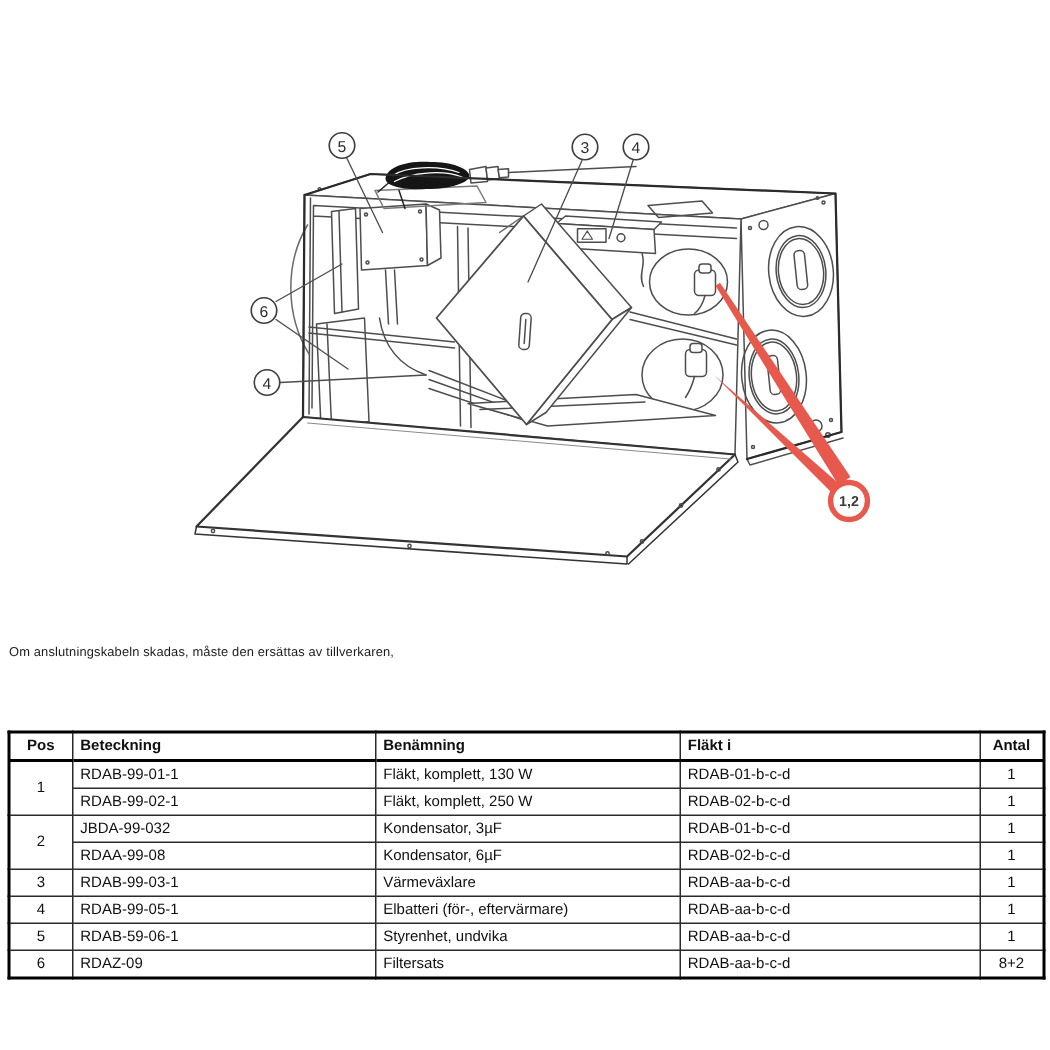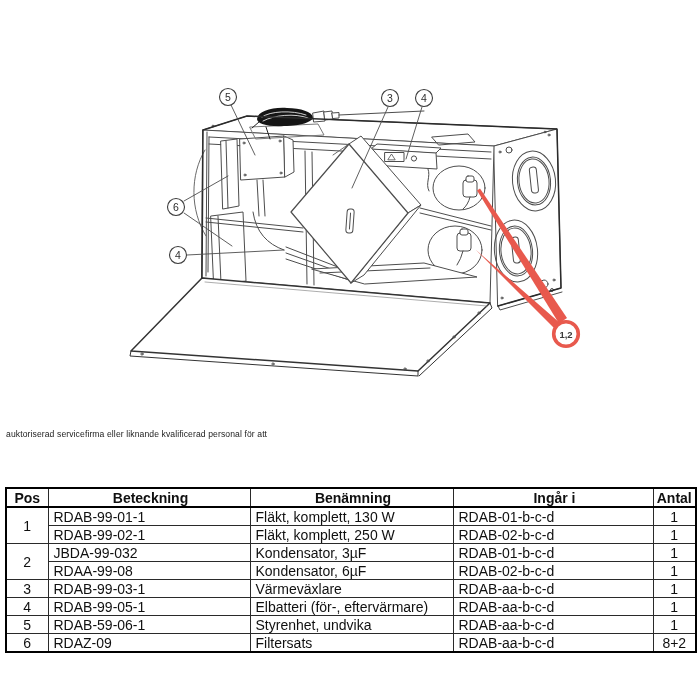--- a/index.html
+++ b/index.html
@@ -6,25 +6,25 @@
   .page { position:relative; width:700px; height:700px; background:#ffffff;
           font-family:"Liberation Sans", sans-serif; overflow:hidden; }
 
   .diagram-svg { position:absolute; left:0; top:0; }
 
   .warning { position:absolute; left:6px; top:429px; font-size:8.6px;
              line-height:11.5px; color:#1c1c1c; letter-spacing:.1px; }
 
   table.parts-table { position:absolute; left:5px; top:487px; width:690px;
              border-collapse:collapse; table-layout:fixed;
-             font-size:14px; color:#101010; border:2px solid #000; }
+             font-size:10px; color:#101010; border:2px solid #000; }
   table.parts-table th, table.parts-table td {
              border:1px solid #2a2a2a; height:17px; padding:0 2px 0 5px;
              vertical-align:middle; white-space:nowrap; overflow:hidden; }
-  table.parts-table th { text-align:center; font-weight:bold;
+  table.parts-table th { text-align:left; font-weight:bold;
              border-bottom:2px solid #000; }
   .c-pos, .c-antal { text-align:center !important; padding:0 !important; }
 
   .svg-callout-num { font-size:10.5px; fill:#2e2e2e; text-anchor:middle;
              font-family:"Liberation Sans", sans-serif; }
   .svg-red-num { font-size:9.5px; fill:#3a3a3a; text-anchor:middle; font-weight:bold;
              font-family:"Liberation Sans", sans-serif; }
 </style>
 </head>
 <body>
@@ -197,37 +197,37 @@
 
     <g>
       <polygon points="477,190.5 480,188.5 567,318 559,323.5" fill="#e8594d"></polygon>
       <polygon points="473.5,247.5 476,250 560.5,323.5 555.5,329.5" fill="#e8594d"></polygon>
       <circle cx="566" cy="334" r="12.3" fill="#fff" stroke="#e8594d" stroke-width="3.6"></circle>
       <text x="566" y="337.5" class="svg-red-num">1,2</text>
     </g>
   </svg>
 
   <div class="warning">
-    <div>auktoriserad servicefirma eller liknande kvalificerad personal för att</div>
+    <div>Om anslutningskabeln skadas, måste den ersättas av tillverkaren,</div>
   </div>
 
   <table class="parts-table">
     <colgroup>
       <col style="width:42px">
         <col style="width:202px">
         <col style="width:203px">
       <col style="width:200px">
         <col style="width:43px">
     </colgroup>
     <thead>
       <tr>
         <th class="c-pos">Pos</th>
         <th>Beteckning</th>
         <th>Benämning</th>
-        <th>Ingår i</th>
+        <th>Fläkt i</th>
         <th class="c-antal">Antal</th>
       </tr>
     </thead>
     <tbody>
       <tr>
         <td class="c-pos" rowspan="2">1</td>
         <td>RDAB-99-01-1</td>
         <td>Fläkt, komplett, 130 W</td>
         <td>RDAB-01-b-c-d</td>
         <td class="c-antal">1</td>

